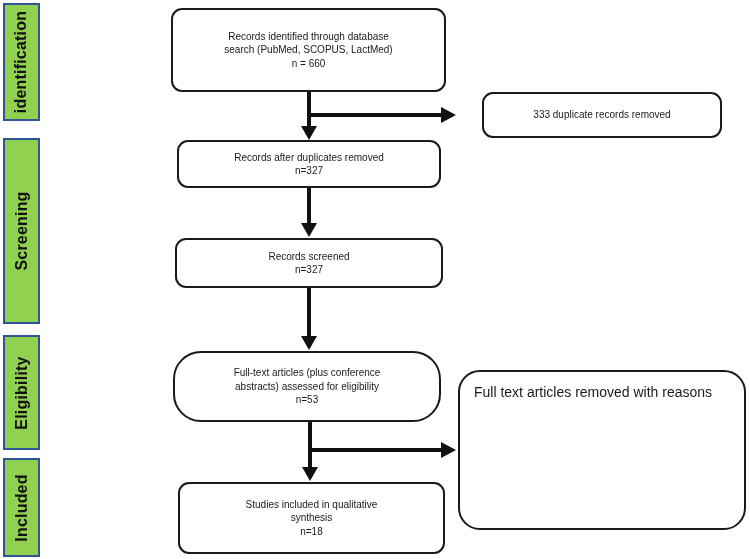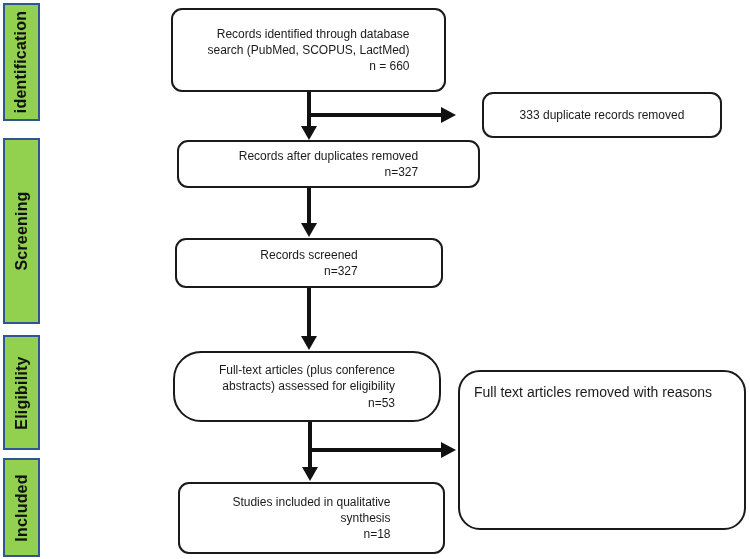--- a/index.html
+++ b/index.html
@@ -44,30 +44,30 @@
   
   .flow-box {
     position: absolute;
     background: #ffffff;
     border: 2.5px solid #1a1a1a;
     border-radius: 11px;
     box-sizing: border-box;
     display: flex;
     align-items: center;
     justify-content: center;
-    text-align: right;
-    font-size: 12px;
+    text-align: center;
+    font-size: 10px;
     line-height: 1.35;
     color: #1a1a1a;
     white-space: pre-line;
     padding: 2px 6px;
   }
   #box-identified       { left: 171px; top: 8px;   width: 275px; height: 84px; }
   #box-duplicates       { left: 458px; top: 92px;  width: 240px; height: 46px; margin-left: 24px; }
-  #box-after-duplicates { left: 177px; top: 140px; width: 303px; height: 48px; }
+  #box-after-duplicates { left: 177px; top: 140px; width: 264px; height: 48px; }
   #box-screened         { left: 175px; top: 238px; width: 268px; height: 50px; }
   #box-fulltext         { left: 173px; top: 351px; width: 268px; height: 71px; border-radius: 28px; }
   #box-included         { left: 178px; top: 482px; width: 267px; height: 72px; }
 
   
   #box-removed-reasons {
     position: absolute;
     left: 458px; top: 370px; width: 288px; height: 160px;
     background: #ffffff;
     border: 2.5px solid #1a1a1a;

